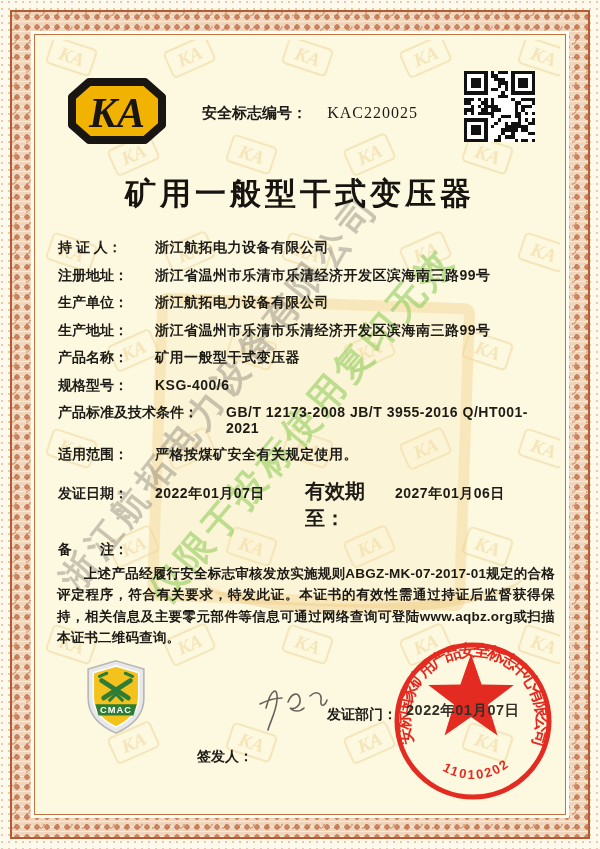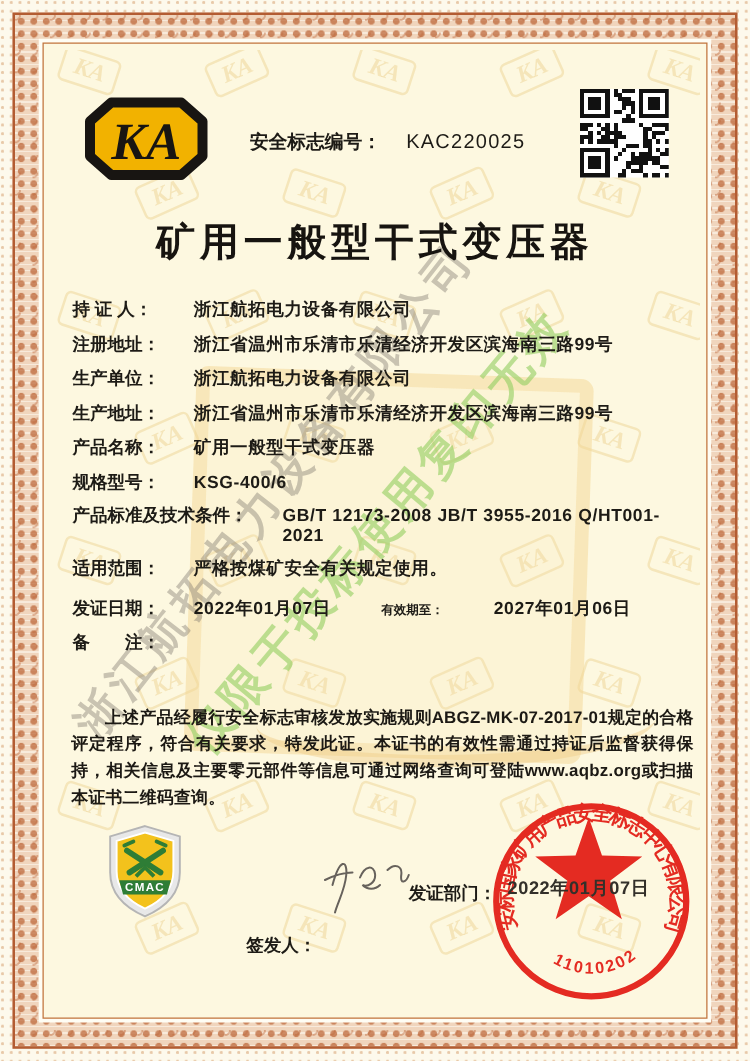--- a/index.html
+++ b/index.html
@@ -53,37 +53,37 @@
     transform:rotate(-50deg);
   }
   .layer{position:absolute;inset:0;z-index:3;}
   
   .ka-logo{position:absolute;left:66px;top:76px;width:102px;height:70px;}
   .certno{
     position:absolute;left:170px;top:104px;width:280px;text-align:center;
     font-size:15px;color:#1d1b16;white-space:nowrap;
   }
   .certno .lbl{font-weight:700;text-align:right;}
-  .certno .val{font-family:Liberation Sans, sans-serif;font-size:16px;letter-spacing:1px;margin-left:16px;}
+  .certno .val{font-family:Liberation Serif, serif;font-size:16px;letter-spacing:1px;margin-left:16px;}
   .qr{position:absolute;left:464px;top:71px;width:71px;height:71px;}
   
   .title{
     position:absolute;left:0;right:0;top:173px;text-align:center;margin:0;
     font-family:"Liberation Serif", serif;font-weight:900;
     font-size:31px;letter-spacing:4px;color:#171410;
   }
   
   .fields{position:absolute;left:58px;top:239px;right:42px;color:#1d1b16;}
   .row{display:flex;margin-bottom:9.5px;align-items:baseline;}
   .row .label{flex:0 0 97px;font-weight:700;font-size:14px;white-space:nowrap;}
   .row.long .label{flex:0 0 168px;}
   .row .value{font-weight:700;font-size:14px;letter-spacing:.5px;}
   .row.dates{margin-top:14px;}
   .row.dates .value{flex:0 0 148px;}
-  .row.dates .label2{flex:0 0 90px;font-weight:700;font-size:10px;margin-left:2px;}
+  .row.dates .label2{flex:0 0 90px;font-weight:700;font-size:20px;margin-left:2px;}
   .row.remark{margin-top:8px;}
   
   .statement{
     position:absolute;left:57px;right:45px;top:563px;margin:0;
     font-size:13.5px;font-weight:700;line-height:1.58;color:#1c1914;
     text-indent:2em;letter-spacing:.2px;text-align:justify;
   }
   
   .cmac{position:absolute;left:84px;top:658px;width:64px;height:78px;}
   .signer-label,.dept-label{

